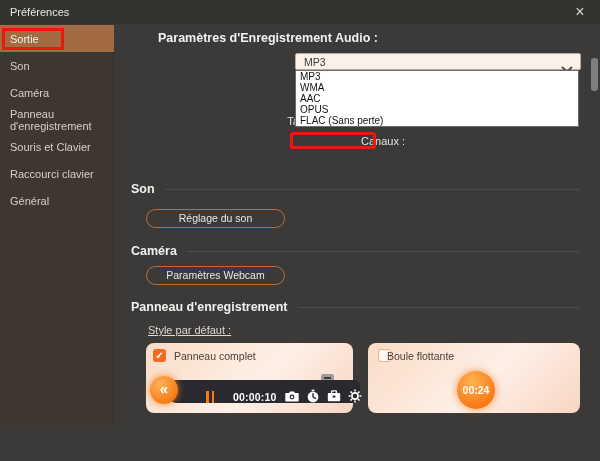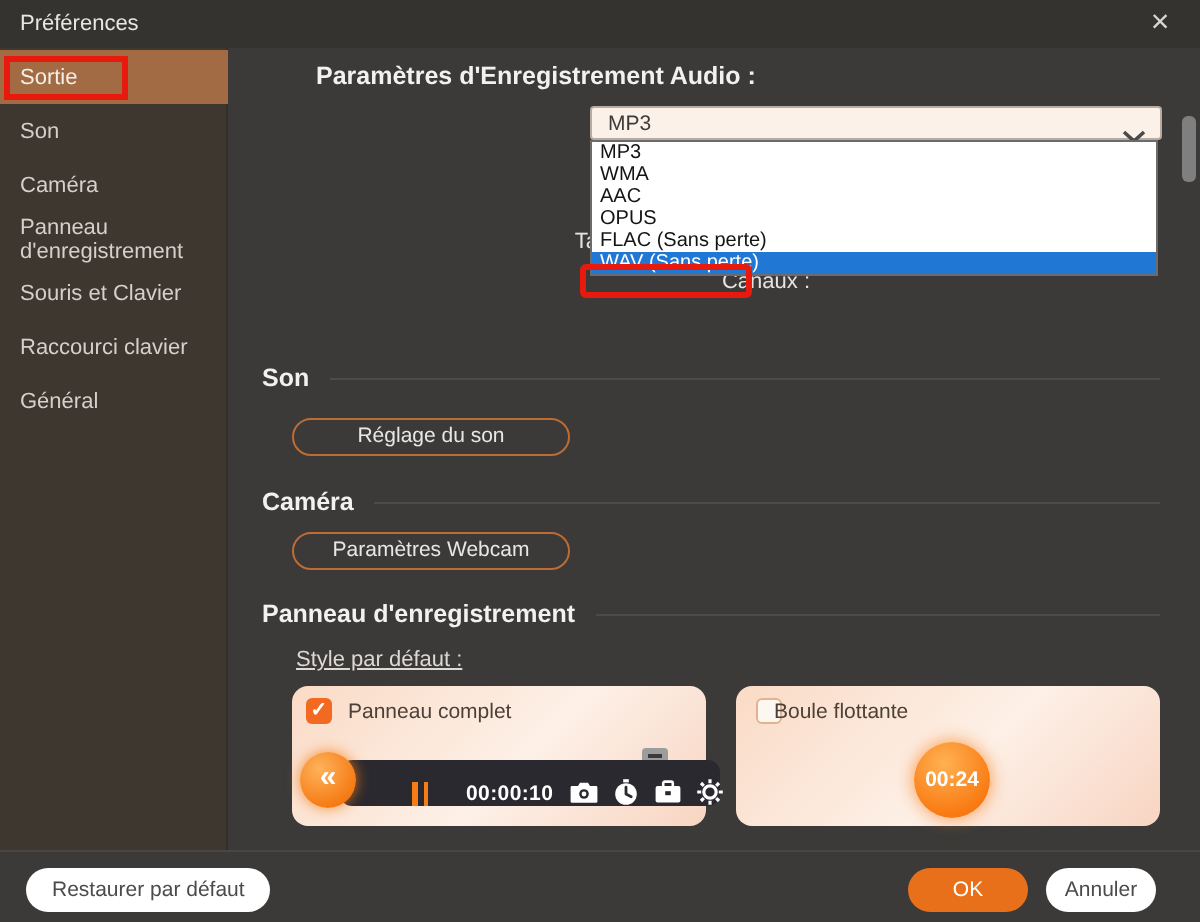--- a/index.html
+++ b/index.html
@@ -132,21 +132,20 @@
           </svg>
       </span>
     </div>
 
     <div class="dropdown">
       <div class="opt">MP3</div>
       <div class="opt">WMA</div>
       <div class="opt">AAC</div>
       <div class="opt">OPUS</div>
       <div class="opt">FLAC (Sans perte)</div>
-      <div class="opt hl">WAV (Sans perte)</div>
     </div>
     <div class="red-box-wav"></div>
 
     <div class="section-head head-son">
       <span class="t">Son</span>
         <span class="line"></span>
     </div>
     <div class="pill-btn btn-son">Réglage du son</div>
 
     <div class="section-head head-cam">
@@ -203,19 +202,14 @@
 
     <div class="card card2">
       <div class="cb unchecked" style="left:10px;"></div>
       <div class="card-label" style="left:19px;">Boule flottante</div>
       <div class="ball">00:24</div>
     </div>
 
     <div class="scroll-thumb"></div>
   </div>
 
-  <div class="footer">
-    <div class="foot-btn restore">Restaurer par défaut</div>
-    <div class="foot-btn ok">OK</div>
-    <div class="foot-btn cancel">Annuler</div>
-  </div>
 
 </div>
 
 </body></html>

